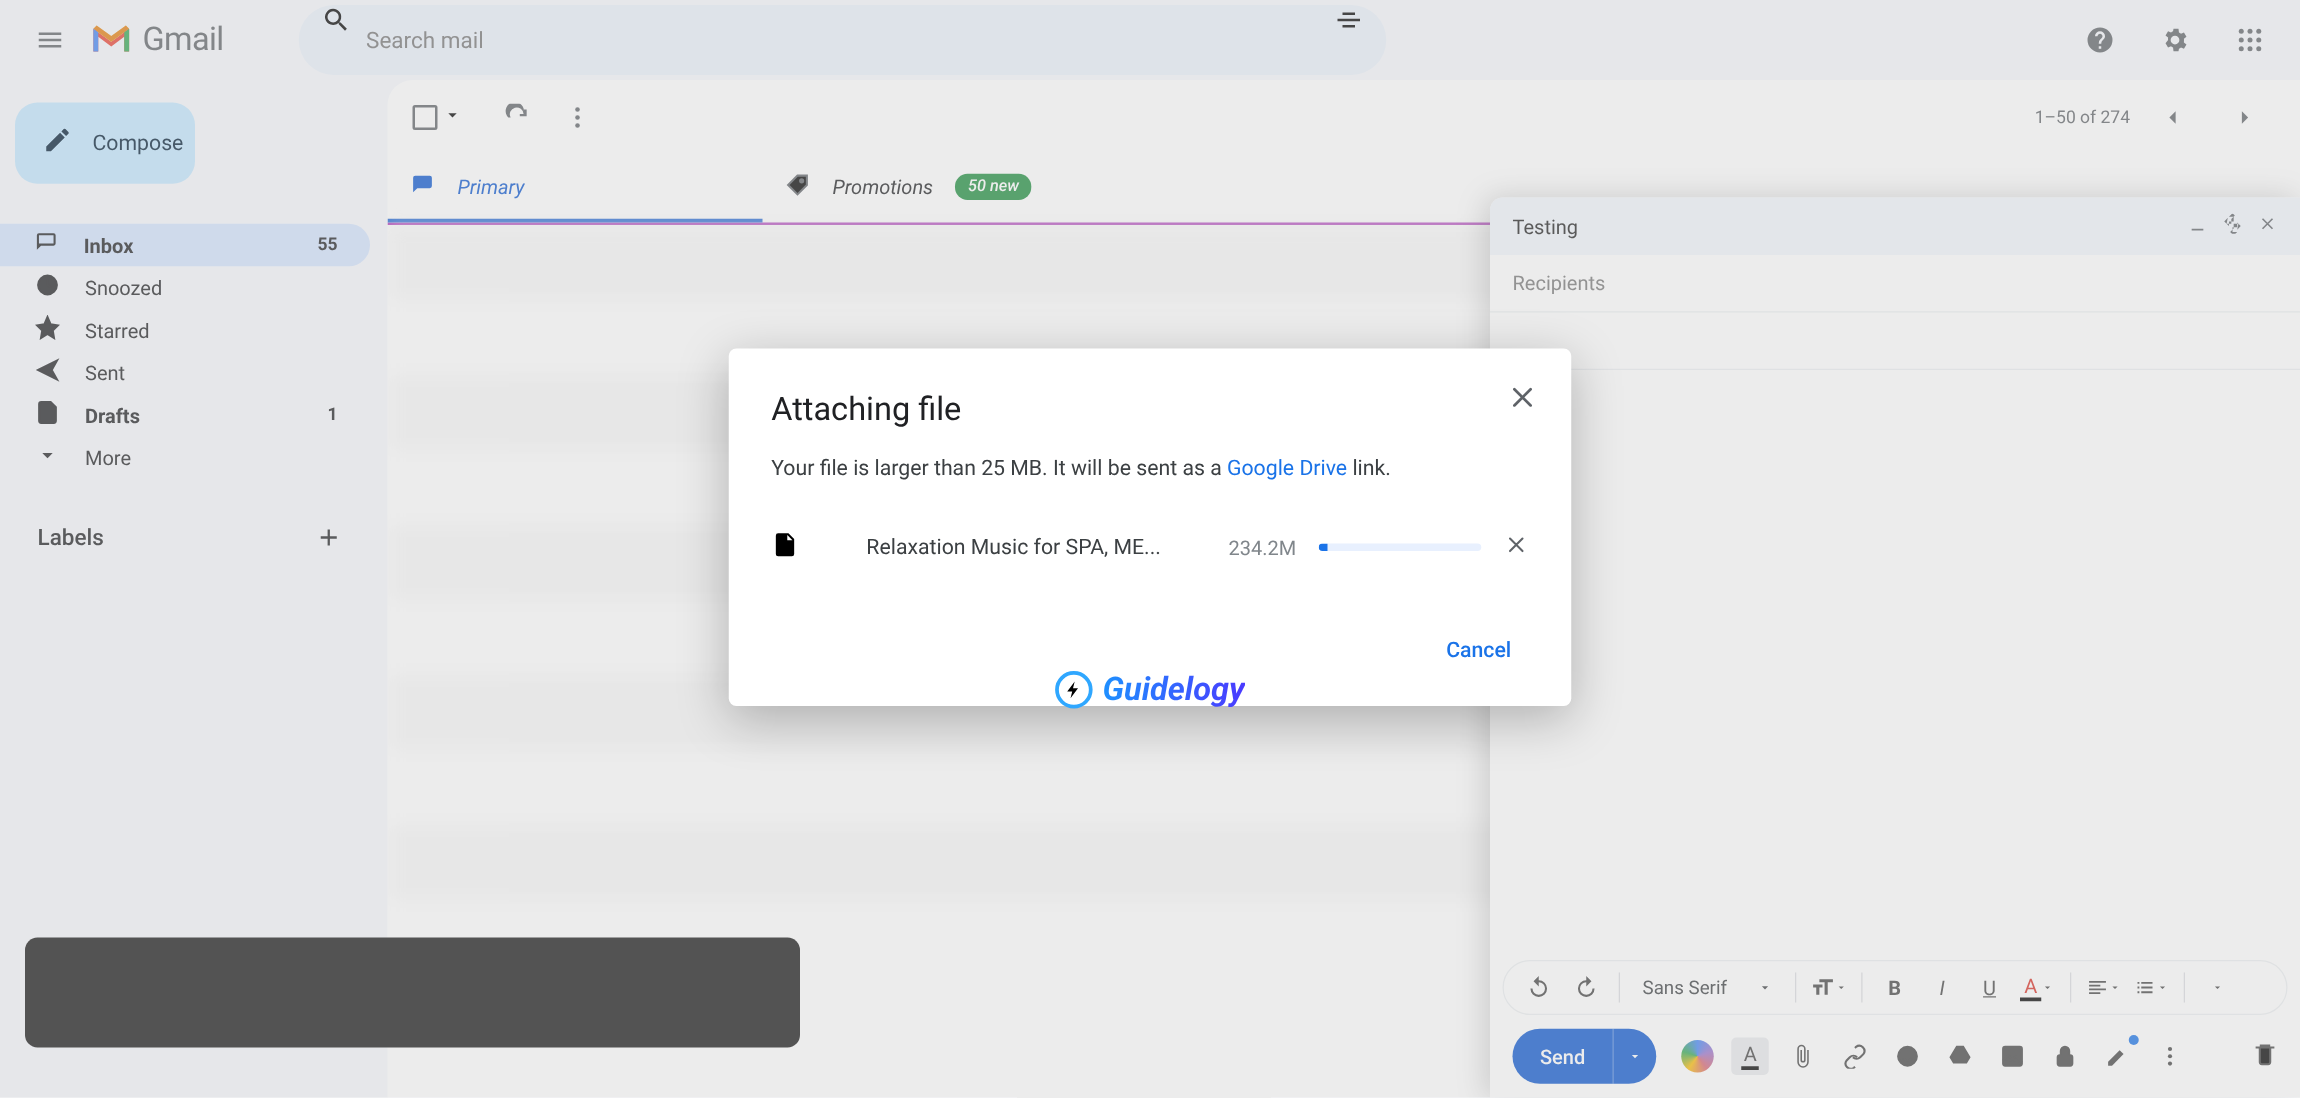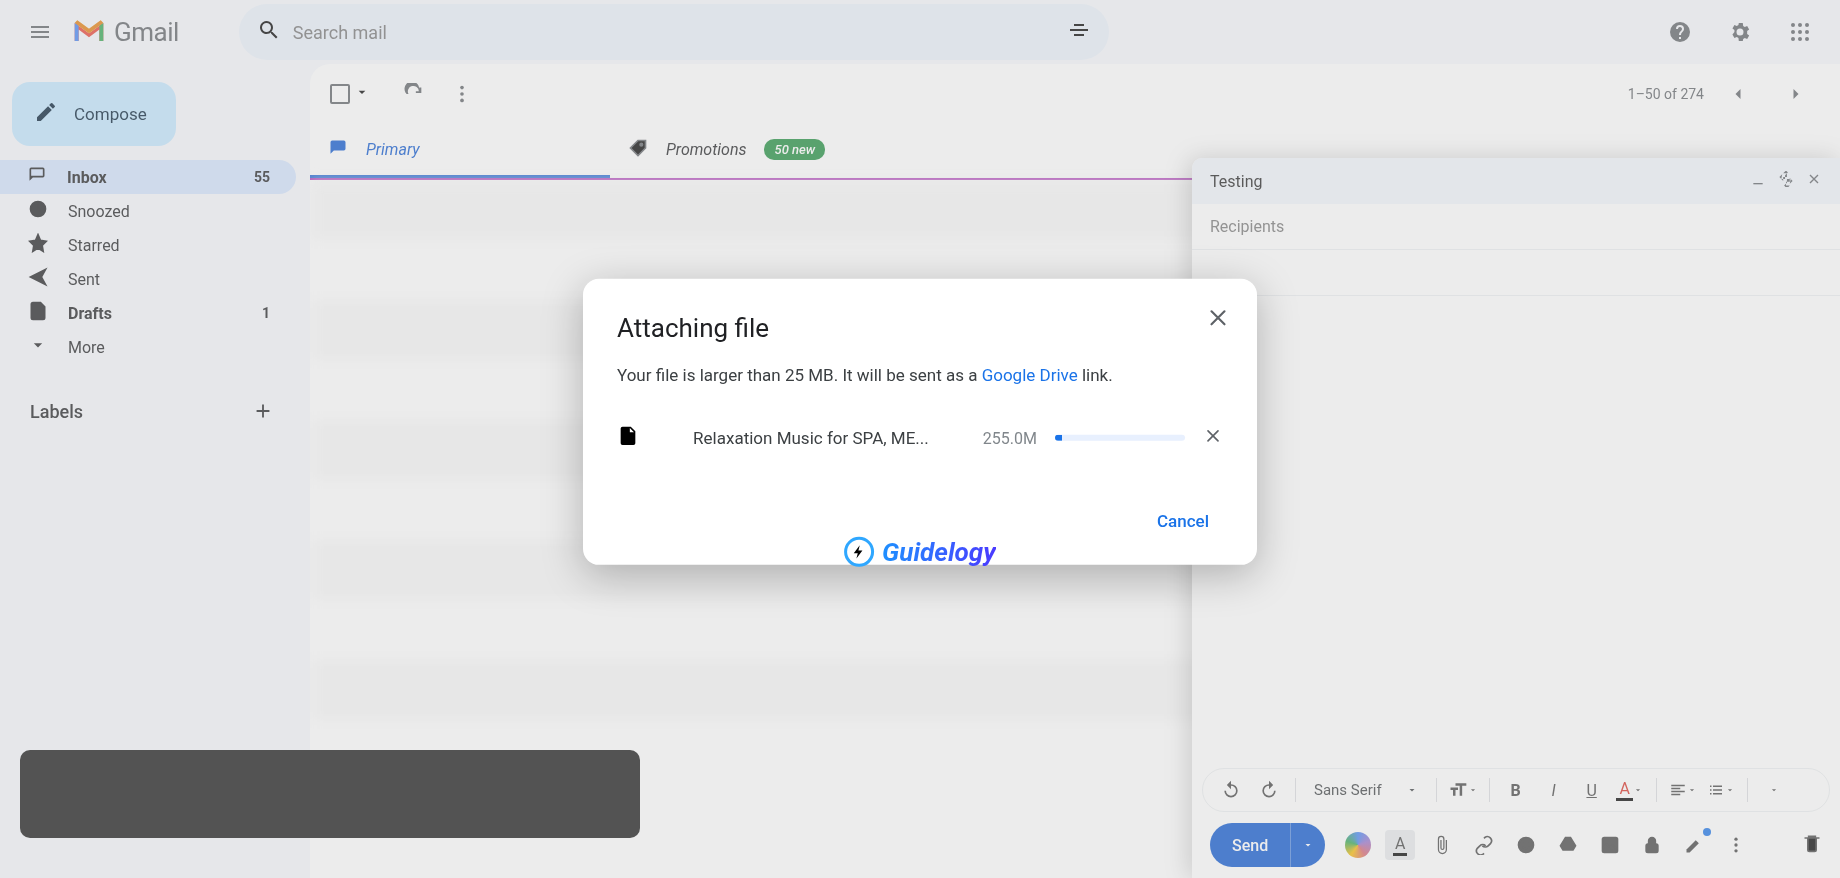--- a/index.html
+++ b/index.html
@@ -2,27 +2,27 @@
 <html><head>
 <meta charset="utf-8">
 <style>
 * { margin:0; padding:0; box-sizing:border-box; font-family:'Google Sans',Roboto,Arial,sans-serif; }
 body { width:1840px; height:878px; background:#f6f8fc; overflow:hidden; position:relative; }
 .overlay { position:absolute; inset:0; background:rgba(200,200,200,0.35); z-index:50; }
 .header { height:64px; display:flex; align-items:center; padding:0 16px; }
 .menu-btn { width:48px; height:48px; border-radius:50%; display:flex; align-items:center; justify-content:center; cursor:pointer; }
 .logo { display:flex; align-items:center; margin-left:8px; }
 .logo-text { font-size:26px; color:#5f6368; margin-left:8px; font-weight:400; letter-spacing:-0.5px; }
-.search { flex:1; max-width:870px; margin-left:60px; height:56px; background:#eaf1fb; border-radius:28px; display:flex; align-items:center; padding:0 18px; }
+.search { flex:1; max-width:870px; margin-left:60px; height:56px; background:#eaf1fb; border-radius:28px; display:flex; padding:0 18px; }
 .search input { flex:1; border:none; background:none; font-size:18px; outline:none; color:#5f6368; padding:0 12px; }
 .header-actions { margin-left:auto; display:flex; gap:12px; }
 .icon-btn { width:48px; height:48px; border-radius:50%; display:flex; align-items:center; justify-content:center; cursor:pointer; color:#5f6368; }
 .main { display:flex; height:calc(100% - 64px); }
 .sidebar { width:310px; padding:8px 0; }
-.compose-btn { display:flex; align-items:center; gap:16px; padding:18px 22px; margin:10px 12px 14px; background:#c2e7ff; border-radius:18px; font-size:17px; color:#001d35; cursor:pointer; width:164px; }
+.compose-btn { display:flex; align-items:center; gap:16px; padding:18px 22px; margin:10px 12px 32px; background:#c2e7ff; border-radius:18px; font-size:17px; color:#001d35; cursor:pointer; width:144px; }
 .sb-item { display:flex; align-items:center; padding:5px 18px 5px 28px; gap:20px; border-radius:0 18px 18px 0; font-size:16px; color:#202124; height:34px; margin-right:14px; }
 .sb-item.active { background:#d3e3fd; font-weight:700;padding-left:27px; }
 .sb-item .count { margin-left:auto; margin-right:8px; font-size:14px; }
 .sb-item.active .count { font-weight:700; }
 .labels-hdr { display:flex; align-items:center; padding:12px 30px; font-size:18px; color:#202124; font-weight:500; margin-top:18px; }
 .labels-hdr .plus { margin-left:auto; width:34px; height:34px; display:flex; align-items:center; justify-content:center; cursor:pointer; }
 .content { flex:1; background:#fff; border-radius:20px 0 0 0; overflow:hidden; position:relative; }
 .toolbar { height:60px; display:flex; align-items:center; padding:0 20px; }
 .checkbox-wrap { display:flex; align-items:center; gap:4px; }
 .checkbox { width:20px; height:20px; border:2px solid #5f6368; border-radius:2px; }
@@ -46,21 +46,21 @@
 .cw-bottom { height:66px; display:flex; align-items:center; padding:0 18px; gap:6px; }
 .send-btn { display:flex; align-items:center; background:#0b57d0; color:#fff; border-radius:22px; height:44px; font-size:16px; cursor:pointer; }
 .send-main { padding:0 22px; border-right:1px solid rgba(255,255,255,.3); height:100%; display:flex; align-items:center; font-weight:500; }
 .send-more { width:34px; display:flex; align-items:center; justify-content:center; }
 .bottom-icons { display:flex; align-items:center; gap:12px; margin-left:12px; color:#444; }
 .bottom-icons .ico { width:30px; height:30px; display:flex; align-items:center; justify-content:center; cursor:pointer; position:relative; }
 .gemini-ico { background:conic-gradient(#4285f4,#9b72cb,#d96570,#fbbc04,#34a853,#4285f4); border-radius:50%; width:26px; height:26px; position:relative; }
 .gemini-ico::after{ content:''; position:absolute; inset:4px; background:#fff; border-radius:50%; clip-path:polygon(50% 0,60% 40%,100% 50%,60% 60%,50% 100%,40% 60%,0 50%,40% 40%); background:conic-gradient(#4285f4,#9b72cb,#d96570,#fbbc04,#34a853,#4285f4); }
 .a-underline { border-bottom:3px solid #000; padding:0 3px; color:#d93025; }
 .trash-ico { margin-left:auto; }
-.dialog { position:absolute; left:50%; top:50%; transform:translate(-50%,-56%); width:674px; background:#fff; border-radius:16px; z-index:100; padding:34px; box-shadow:0 10px 40px rgba(0,0,0,.25); }
+.dialog { position:absolute; left:50%; top:50%; transform:translate(-50%,-56%); width:674px; background:#fff; border-radius:6px; z-index:100; padding:34px; box-shadow:0 10px 40px rgba(0,0,0,.25); }
 .dialog-title { font-size:26px; color:#202124; }
 .dialog-close { position:absolute; top:26px; right:26px; cursor:pointer; color:#5f6368; }
 .dialog-msg { margin-top:22px; font-size:17px; color:#3c4043; }
 .dialog-msg a { color:#1a73e8; text-decoration:none; }
 .file-row { display:flex; align-items:center; margin-top:40px; gap:18px;text-align:center; }
 .file-name { flex:1; font-size:17px; color:#3c4043; white-space:nowrap; overflow:hidden; text-overflow:ellipsis; }
 .file-size { font-size:16px; color:#80868b; }
 .progress { width:130px; height:6px; background:#e8f0fe; border-radius:3px; overflow:hidden; position:relative; }
 .progress-bar { position:absolute; left:0; top:0; height:100%; background:#1a73e8; }
 .file-cancel { cursor:pointer; color:#5f6368; }
@@ -407,21 +407,21 @@
         <path d="M18 6L6 18M6 6l12 12" stroke="#5f6368" stroke-width="2" stroke-linecap="round"></path>
       </svg></div>
   <div class="dialog-msg">
     <span>Your file is larger than 25 MB. It will be sent as a </span><a href="#">Google Drive</a><span> link.</span>
   </div>
   <div class="file-row">
     <span><svg width="22" height="22" viewBox="0 0 24 24" fill="#5f6368">
           <path d="M6 2h9l5 5v13a2 2 0 01-2 2H6a2 2 0 01-2-2V4a2 2 0 012-2zm8 1.5V8h4.5L14 3.5z"></path>
         </svg></span>
     <span class="file-name">Relaxation Music for SPA, ME...</span>
-    <span class="file-size">255.0M</span>
+    <span class="file-size">234.2M</span>
     <div class="progress">
         <div class="progress-bar" id="pbar" style="width: 5%;"></div>
       </div>
     <span class="file-cancel"><svg width="20" height="20" viewBox="0 0 24 24">
           <path d="M18 6L6 18M6 6l12 12" stroke="#5f6368" stroke-width="2" stroke-linecap="round"></path>
         </svg></span>
   </div>
   <div class="dialog-btn"><span class="cancel-btn">Cancel</span></div>
   <div class="watermark">
     <div class="wm-icon">

